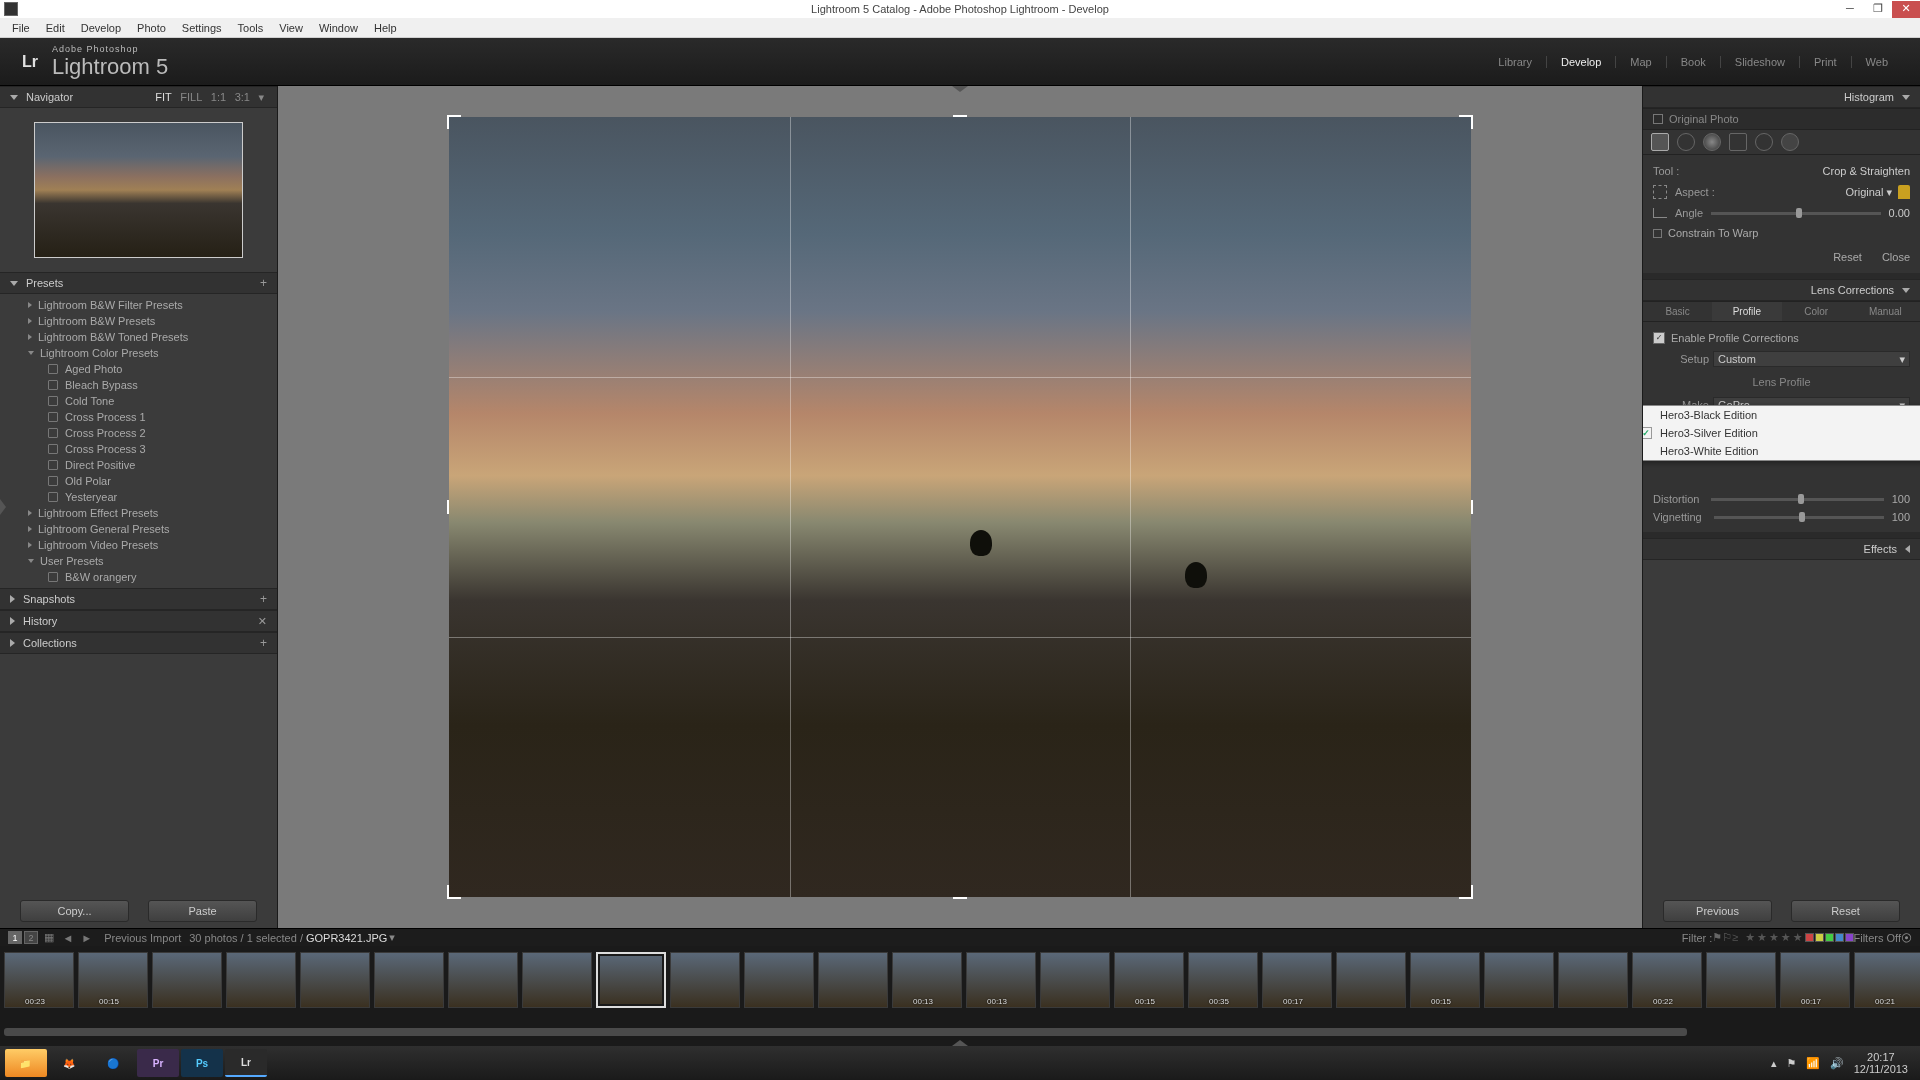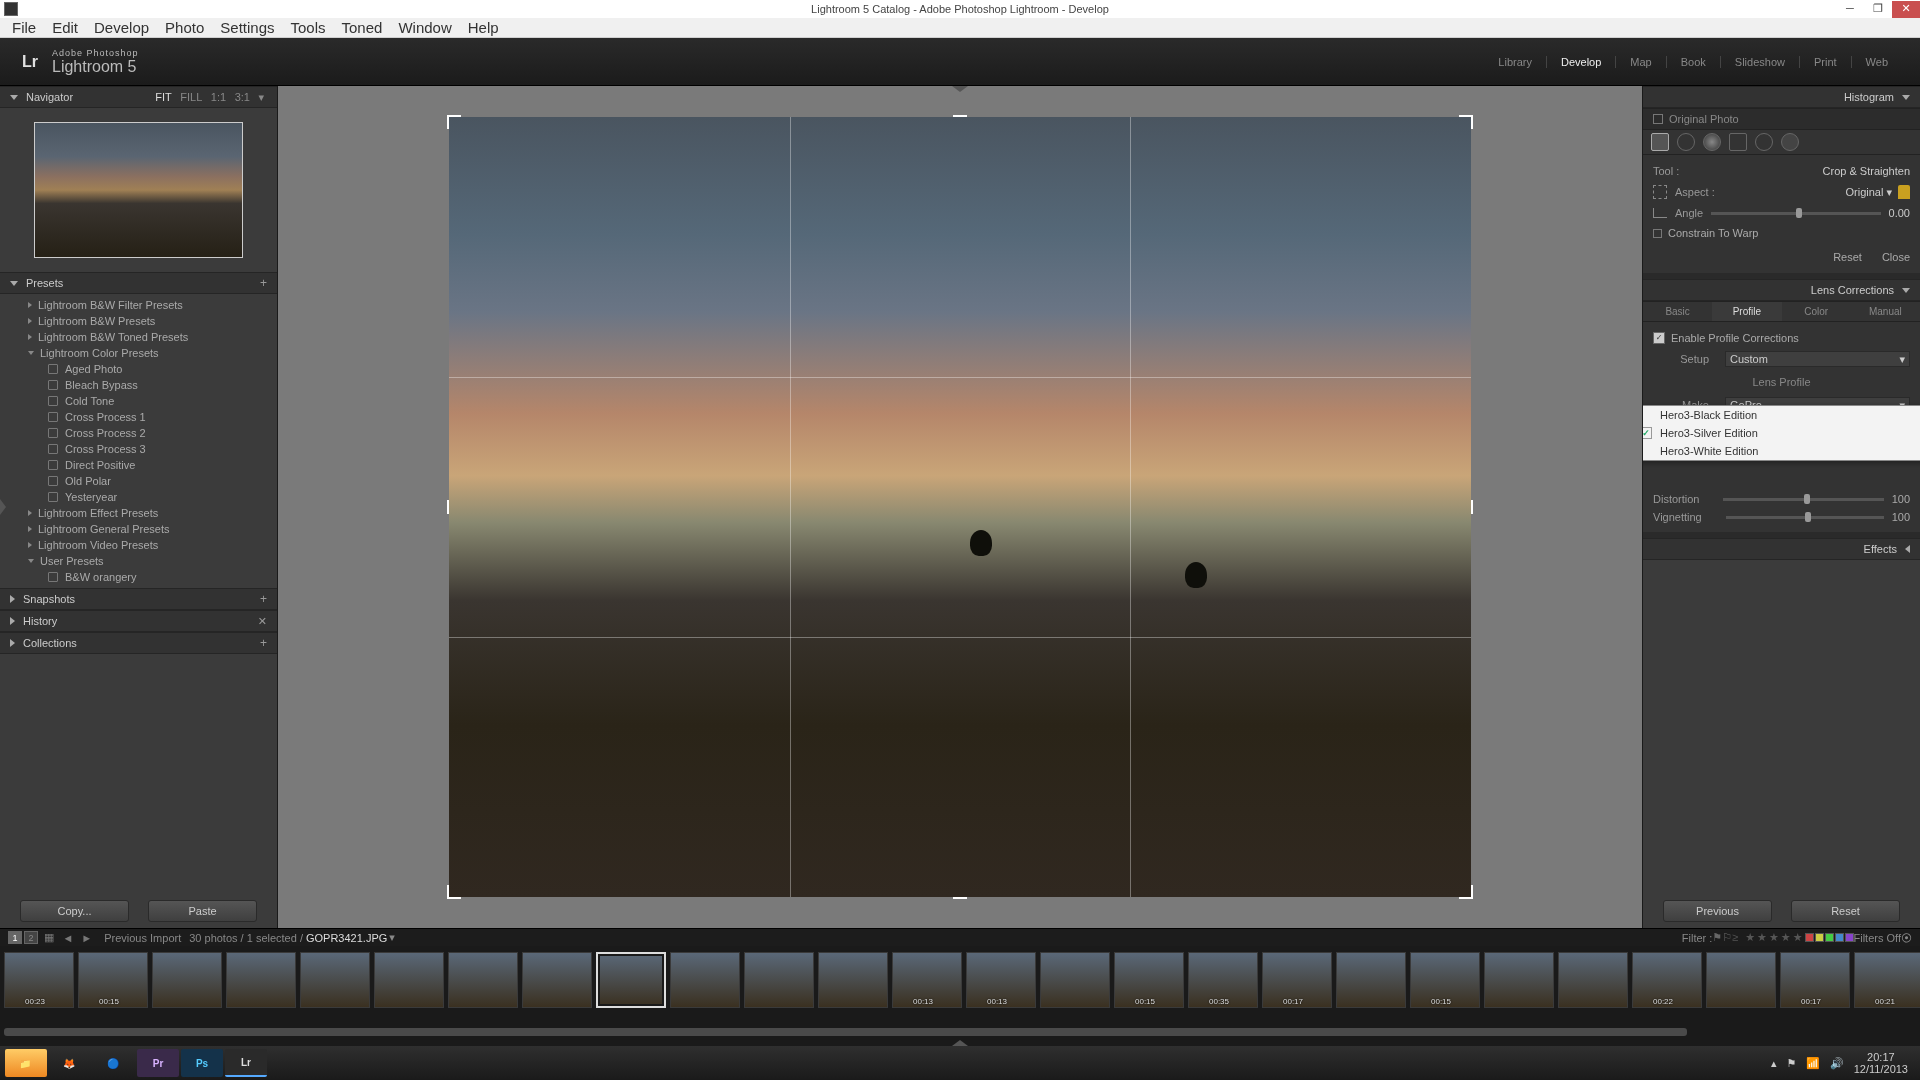--- a/index.html
+++ b/index.html
@@ -4,26 +4,26 @@
 <style>
 *{margin:0;padding:0;box-sizing:border-box;font-family:"Segoe UI",Arial,sans-serif;font-size:11px;user-select:none}
 body{width:1920px;height:1080px;background:#000;overflow:hidden;display:flex;flex-direction:column}
 .titlebar{height:18px;background:#fff;display:flex;align-items:center;color:#444;position:relative}
 .titlebar .lr-icon{width:14px;height:14px;margin-left:4px;background:#333;border:1px solid #666}
 .titlebar .title{position:absolute;left:50%;transform:translateX(-50%);font-size:11px}
 .win-ctrl{margin-left:auto;display:flex}
 .win-btn{width:28px;height:17px;text-align:center;line-height:15px;font-size:11px}
 .win-close{background:#c94f4f;color:#fff}
 .menubar{height:20px;background:#f0f0f0;display:flex;align-items:center;padding:0 4px;color:#333;border-bottom:1px solid #d0d0d0}
-.menubar span{padding:0 8px;font-size:15px}
+.menubar span{padding:0 8px;font-size:11px}
 .app-body{flex:1;background:#222;display:flex;flex-direction:column}
 .id-plate{height:48px;background:linear-gradient(#2a2a2a,#1b1b1b);display:flex;align-items:center;padding:0 18px;border-bottom:1px solid #000}
 .id-text{color:#bbb}
 .id-text .sm{font-size:9px;letter-spacing:1px}
-.id-text .lg{font-size:16px;font-weight:300}
+.id-text .lg{font-size:22px;font-weight:300}
 .lr-logo{width:24px;height:24px;margin-right:10px;display:flex;align-items:center;justify-content:center;color:#e0e0e0;font-size:16px;font-weight:bold}
 .modules{margin-left:auto;display:flex;align-items:center;color:#888;font-size:14px}
 .modules span{padding:0 14px;border-left:1px solid #444;cursor:pointer}
 .modules span:first-child{border-left:none}
 .modules .active{color:#eee;font-weight:500}
 .main-area{flex:1;display:flex;background:#343434;position:relative;min-height:0}
 .top-arrow,.bottom-arrow{position:absolute;left:50%;transform:translateX(-50%);width:0;height:0;border-left:8px solid transparent;border-right:8px solid transparent}
 .top-arrow{top:0;border-top:6px solid #555}
 .bottom-arrow{bottom:0;border-bottom:6px solid #555}
 .side-arrow{position:absolute;top:50%;transform:translateY(-50%);width:0;height:0;border-top:8px solid transparent;border-bottom:8px solid transparent}
@@ -84,21 +84,21 @@
 .crop-row .lbl{color:#999}
 .crop-row .val{margin-left:auto;color:#ccc}
 .slider{flex:1;height:3px;background:#555;margin:0 8px;position:relative}
 .slider::after{content:"";position:absolute;left:50%;top:-4px;width:6px;height:10px;background:#999;border-radius:2px}
 .lock-ic{width:12px;height:14px;background:#c9a020;border-radius:2px 2px 0 0;margin-left:6px}
 .lens-tabs{display:flex;background:#333;border-top:1px solid #222;border-bottom:1px solid #222}
 .lens-tab{flex:1;text-align:center;padding:4px 0;color:#888;font-size:10px}
 .lens-tab.active{color:#ddd;background:#3a3a3a}
 .lens-body{background:#333;padding:6px 10px;color:#aaa;font-size:10px;position:relative}
 .lens-row{display:flex;align-items:center;padding:3px 0}
-.lens-row .lbl{color:#999;min-width:56px;text-align:right;margin-right:16px}
+.lens-row .lbl{color:#999;min-width:56px;text-align:right;margin-right:4px}
 .lens-sel{flex:1;height:16px;background:#3f3f3f;border:1px solid #2a2a2a;color:#ccc;font-size:10px;padding:0 4px;display:flex;align-items:center;justify-content:space-between}
 .lens-check{display:flex;align-items:center;padding:4px 0}
 .lens-check::before{content:"✓";width:10px;height:10px;border:1px solid #666;margin-right:6px;background:#ccc;color:#333;font-size:8px;text-align:center;line-height:10px}
 .dropdown-pop{position:absolute;left:-10px;right:-6px;top:83px;background:#f3f3f3;border:1px solid #888;box-shadow:2px 2px 6px rgba(0,0,0,.4);z-index:50}
 .dd-item{padding:3px 8px 3px 26px;color:#333;font-size:11px;position:relative}
 .dd-item.sel::before{content:"✓";position:absolute;left:6px;color:#2a6;font-weight:bold;border:1px solid #999;width:10px;height:10px;line-height:10px;text-align:center;font-size:9px}
 .toolbar2{height:18px;background:#1c1c1c;display:flex;align-items:center;padding:0 8px;color:#888;font-size:10px;border-top:1px solid #000}
 .toolbar2 .pg{width:14px;height:13px;background:#444;border:1px solid #666;text-align:center;line-height:12px;margin-right:2px;font-size:9px}
 .toolbar2 .pg.active{background:#666;color:#fff}
 .toolbar2 .vico{margin:0 4px;color:#777}
@@ -132,21 +132,21 @@
   </div>
 </div>
 
 <div class="menubar">
   <span>File</span>
   <span>Edit</span>
   <span>Develop</span>
   <span>Photo</span>
   <span>Settings</span>
   <span>Tools</span>
-  <span>Toned</span>
+  <span>View</span>
   <span>Window</span>
   <span>Help</span>
 </div>
 
 <div class="app-body">
 
   <div class="id-plate">
     <div class="lr-logo">Lr</div>
     <div class="id-text">
       <div class="sm">Adobe Photoshop</div>

